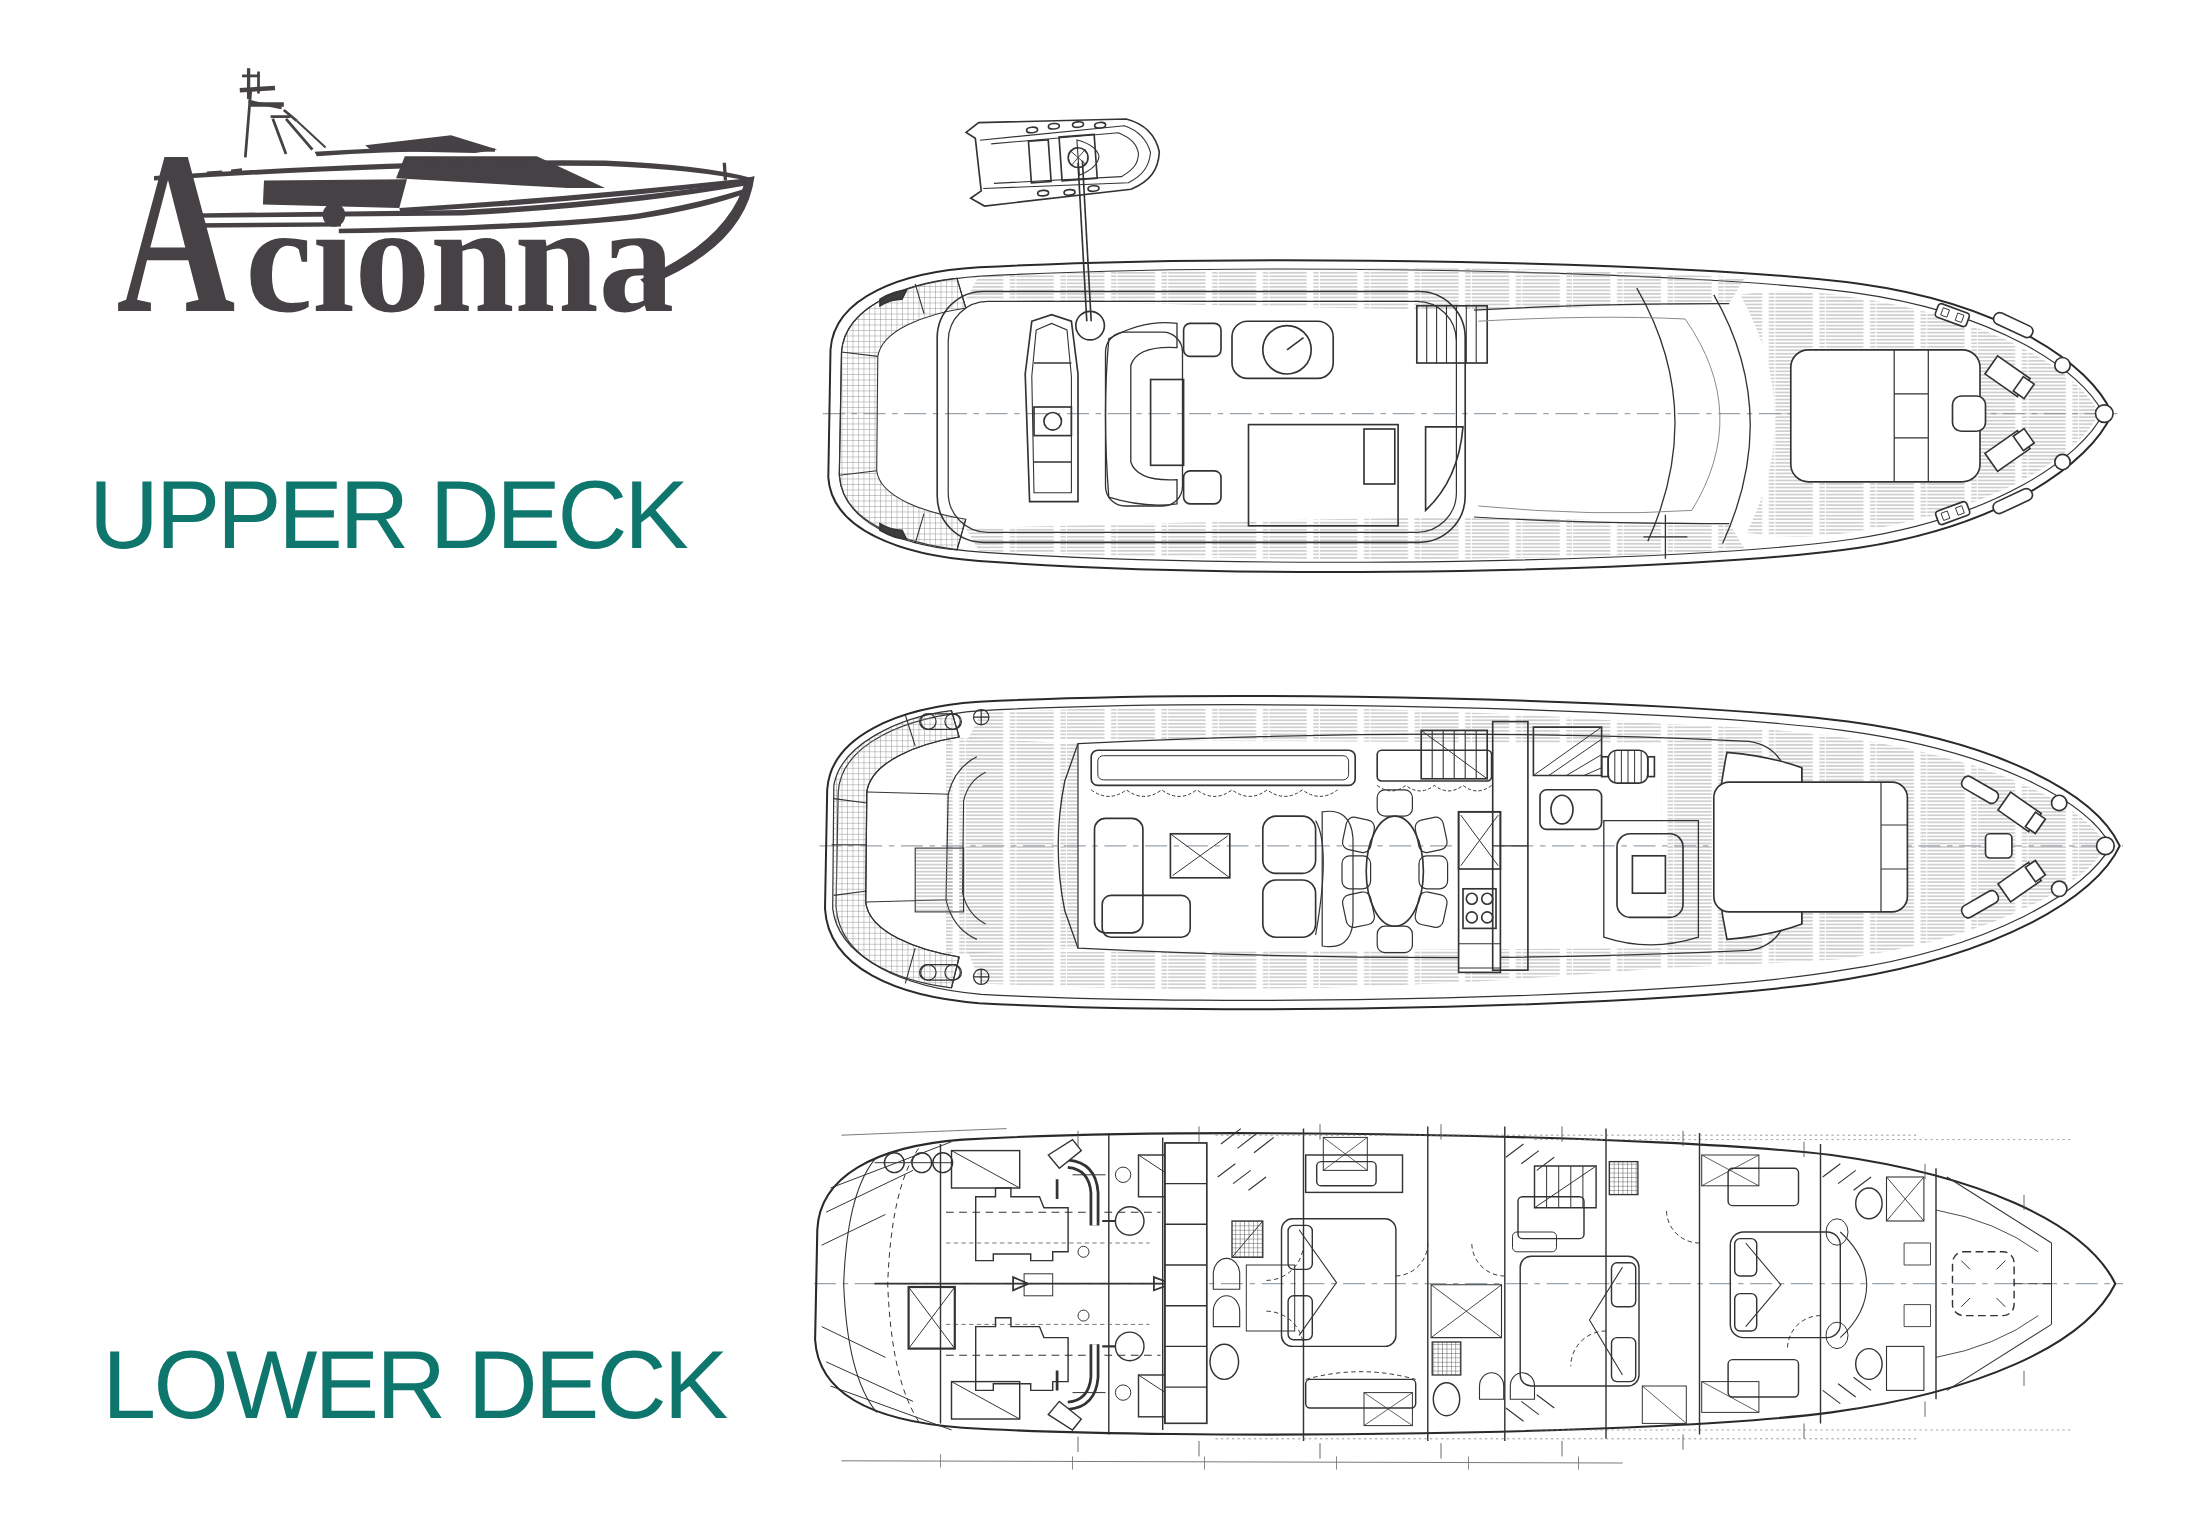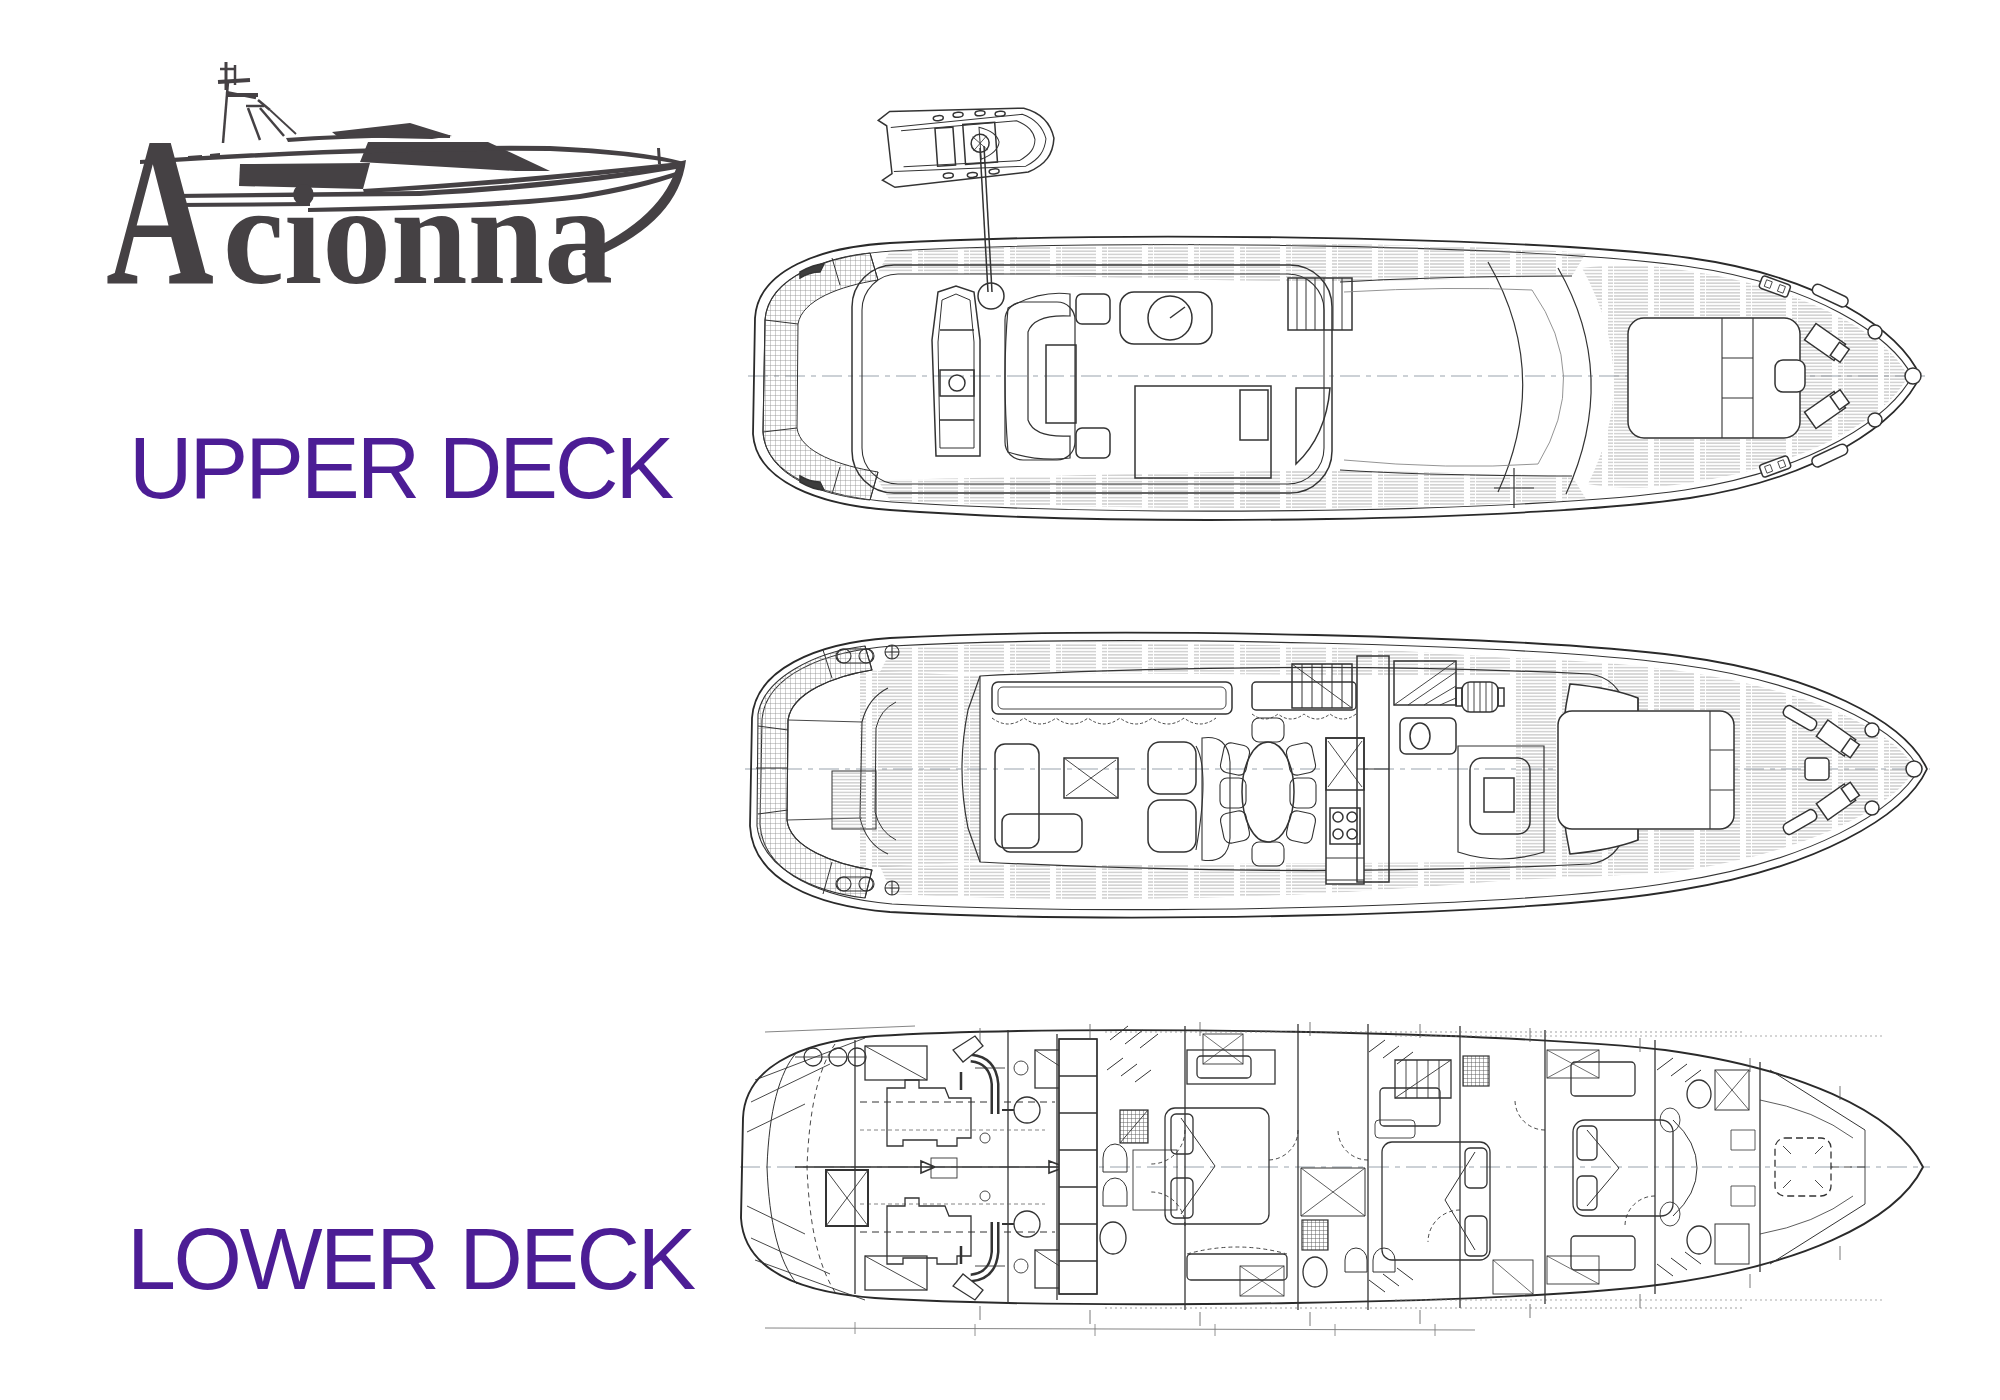--- a/index.html
+++ b/index.html
@@ -1,18 +1,18 @@
 <!DOCTYPE html>
 <html><head>
 <meta charset="utf-8">
 <style>
 html,body{margin:0;padding:0;background:#fff;}
 #page{position:relative;width:2000px;height:1400px;background:#ffffff;overflow:hidden;
  font-family:"Liberation Sans", sans-serif;}
-.lbl{position:absolute;color:#4c1d95;font-size:88px;white-space:nowrap;line-height:1;margin-left:48px;}
+.lbl{position:absolute;color:#0f766e;font-size:88px;white-space:nowrap;line-height:1;}
 svg{position:absolute;}
 </style>
 </head>
 <body>
 <div id="page">
 
 <svg id="logo" style="left:80px;top:50px" width="660" height="260" viewBox="0 0 660 260">
   <g stroke="#454144" fill="none">
 
     <path d="M146 12 L146 40" stroke-width="3"></path>
@@ -53,21 +53,21 @@
     <path d="M577 98 l3 0 l1 16 l-3 0 Z"></path>
 
     <path d="M108 106 l14 -1 l0 3 l-14 1 Z M130 104 l10 -1 l0 3 l-10 1 Z"></path>
   </g>
 
   <text x="26" y="233" font-family="Liberation Serif" font-size="212" font-weight="bold" fill="#454144" textLength="108" lengthAdjust="spacingAndGlyphs">A</text>
   <text x="143" y="233" font-family="Liberation Serif" font-size="141" font-weight="bold" fill="#454144" textLength="390" lengthAdjust="spacingAndGlyphs">cionna</text>
 </svg>
 
 <div class="lbl" style="left:81px;top:424px;letter-spacing:-3px;">UPPER DECK</div>
-<div class="lbl" style="left:79px;top:1215px;letter-spacing:-2.5px;">LOWER DECK</div>
+<div class="lbl" style="left:93px;top:1215px;letter-spacing:-2.5px;">LOWER DECK</div>
 
 <svg id="upper" style="left:740px;top:80px" width="1200" height="500" viewBox="0 0 1200 500">
 <defs>
   <pattern id="xh" width="5" height="5" patternUnits="userSpaceOnUse">
     <path d="M0 0H5M0 0V5" stroke="#8a8a8a" stroke-width="0.8" fill="none"></path>
   </pattern>
   <pattern id="xh2" width="4" height="4" patternUnits="userSpaceOnUse">
     <path d="M0 0H4M0 0V4" stroke="#555" stroke-width="0.9" fill="none"></path>
   </pattern>
   <pattern id="plank" width="46" height="3.2" patternUnits="userSpaceOnUse">

